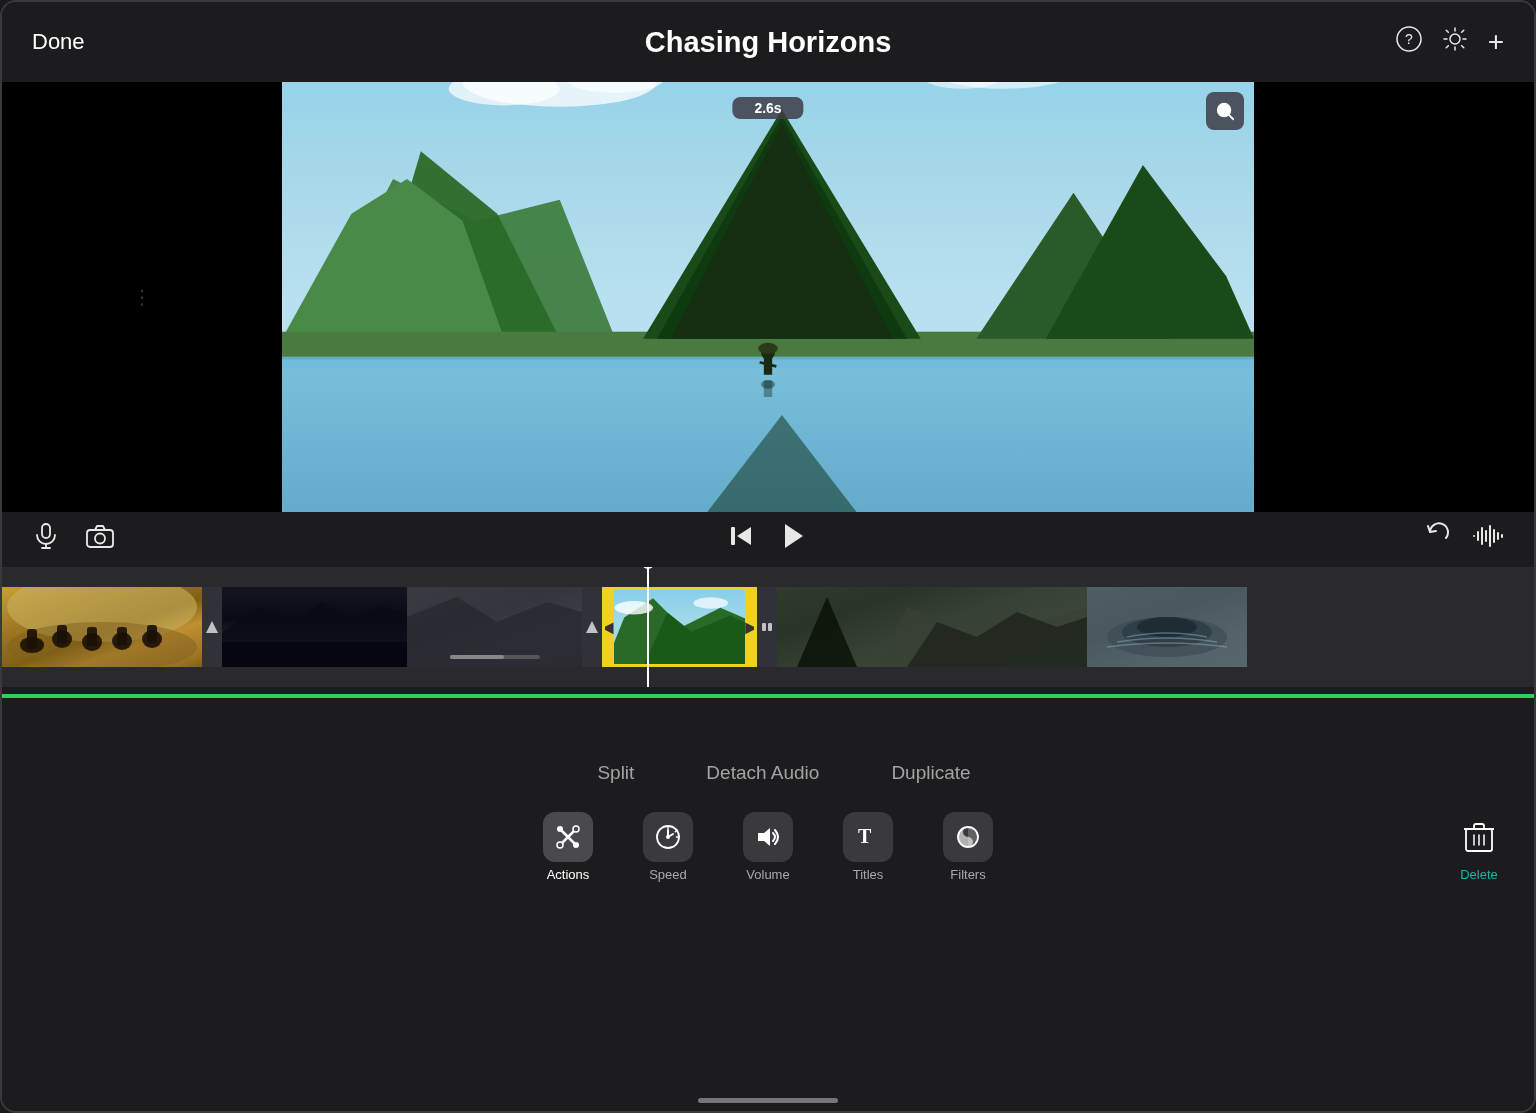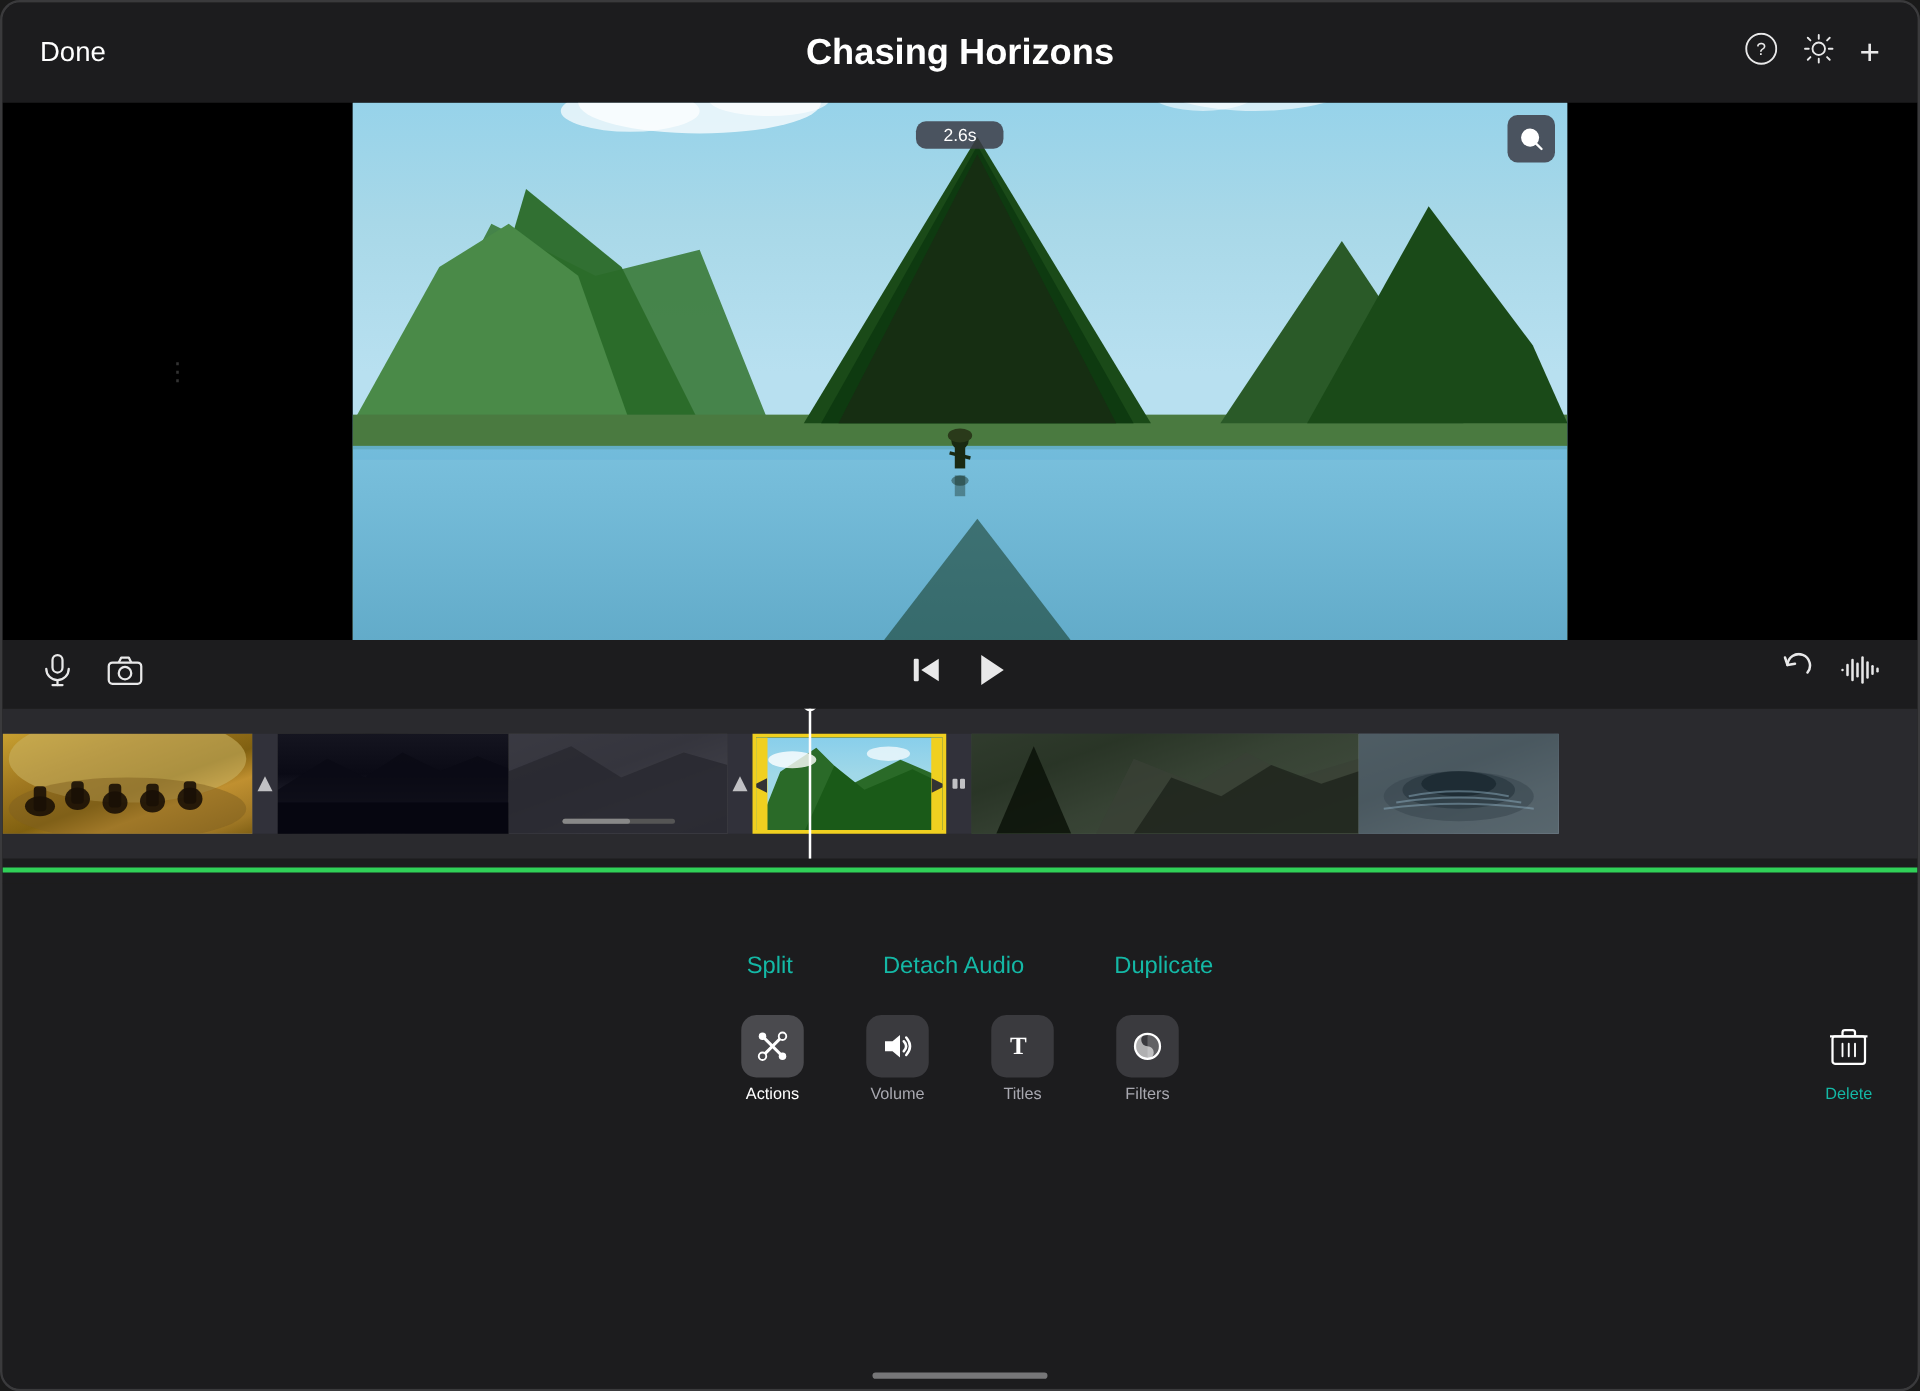--- a/index.html
+++ b/index.html
@@ -107,21 +107,21 @@
     .timestamp-badge {
       position: absolute;
       top: 15px;
       left: 50%;
       transform: translateX(-50%);
       background: rgba(60, 60, 70, 0.85);
       color: #ffffff;
       font-size: 14px;
       padding: 3px 22px;
       border-radius: 8px;
-      font-weight: 400;
+      font-weight: 700;
     }
 
     
     .zoom-button {
       position: absolute;
       top: 10px;
       right: 10px;
       width: 38px;
       height: 38px;
       background: rgba(60, 60, 70, 0.85);
@@ -339,21 +339,21 @@
     
     .context-menu {
       display: flex;
       align-items: center;
       gap: 40px;
       margin-top: 55px;
       margin-bottom: 20px;
     }
 
     .context-item {
-      color: #14b8a6;
+      color: #a3a3a3;
       font-size: 19px;
       font-weight: 400;
       cursor: pointer;
       margin-left: 32px;
     }
 
     
     .toolbar {
       display: flex;
       align-items: center;
@@ -790,20 +790,35 @@
               <line x1="6" y1="22" x2="22" y2="6" stroke="white" stroke-width="2.5" stroke-linecap="round"></line>
               <circle cx="6" cy="6" r="3" fill="white"></circle>
               <circle cx="22" cy="22" r="3" fill="white"></circle>
               <circle cx="6" cy="22" r="3" stroke="white" stroke-width="1.5" fill="#4a4a4e"></circle>
               <circle cx="22" cy="6" r="3" stroke="white" stroke-width="1.5" fill="#4a4a4e"></circle>
             </svg>
           </div>
           <span class="toolbar-item-label active">Actions</span>
         </div>
 
+        <div class="toolbar-item">
+          <div class="toolbar-item-icon">
+            <svg width="28" height="28" viewBox="0 0 28 28" fill="none">
+              <circle cx="14" cy="14" r="11" stroke="white" stroke-width="1.8"></circle>
+              <path d="M14 14 L14 7" stroke="white" stroke-width="2" stroke-linecap="round"></path>
+              <path d="M14 14 L19 11" stroke="white" stroke-width="2" stroke-linecap="round"></path>
+              <circle cx="14" cy="14" r="2" fill="white"></circle>
+
+              <line x1="14" y1="3" x2="14" y2="5.5" stroke="white" stroke-width="1.5" stroke-linecap="round"></line>
+              <line x1="23" y1="7" x2="21.3" y2="8.7" stroke="white" stroke-width="1.5" stroke-linecap="round"></line>
+              <line x1="25" y1="14" x2="22.5" y2="14" stroke="white" stroke-width="1.5" stroke-linecap="round"></line>
+            </svg>
+          </div>
+          <span class="toolbar-item-label">Speed</span>
+        </div>
 
         <div class="toolbar-item">
           <div class="toolbar-item-icon">
             <svg width="28" height="28" viewBox="0 0 28 28" fill="none">
               <polygon points="4,10 10,10 16,5 16,23 10,18 4,18" fill="white"></polygon>
               <path d="M19,10 Q23,14 19,18" stroke="white" stroke-width="2" stroke-linecap="round" fill="none"></path>
               <path d="M21,7 Q27,14 21,21" stroke="white" stroke-width="2" stroke-linecap="round" fill="none"></path>
             </svg>
           </div>
           <span class="toolbar-item-label">Volume</span>

